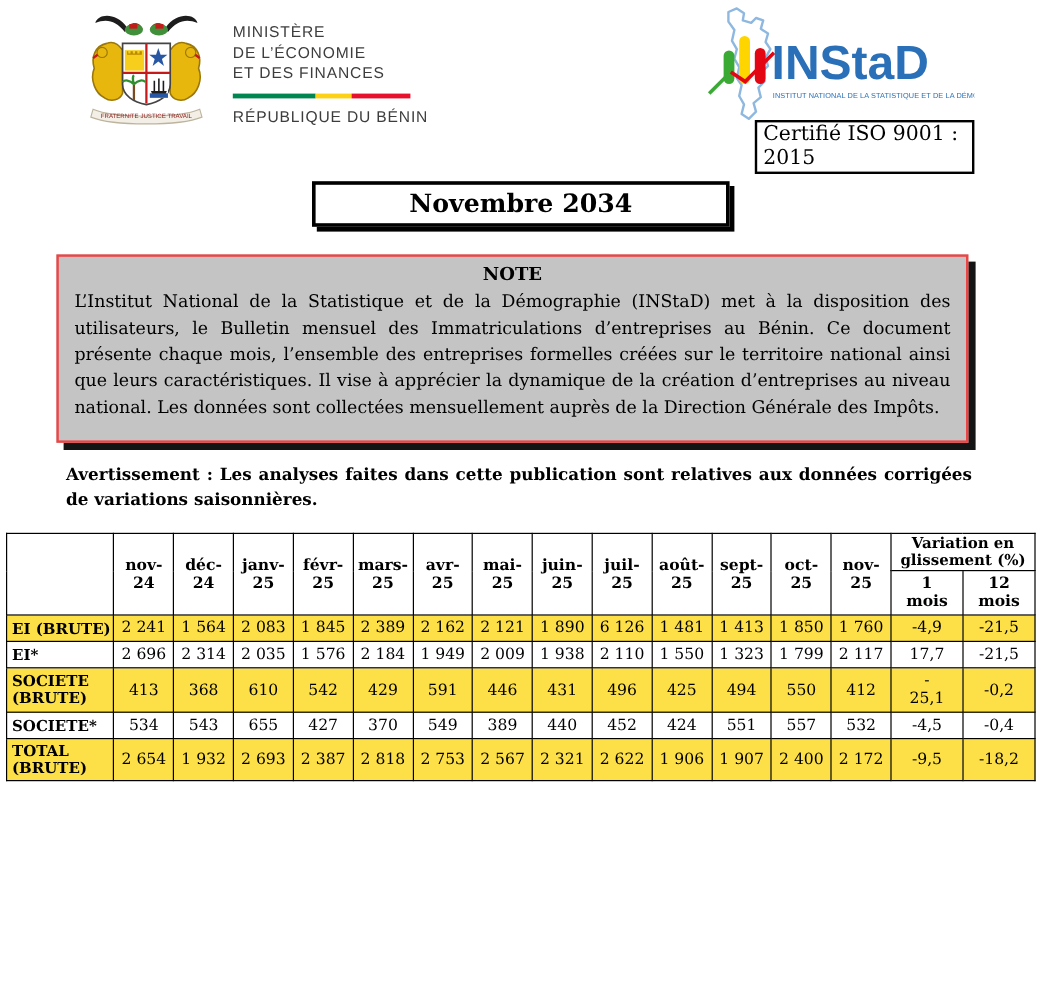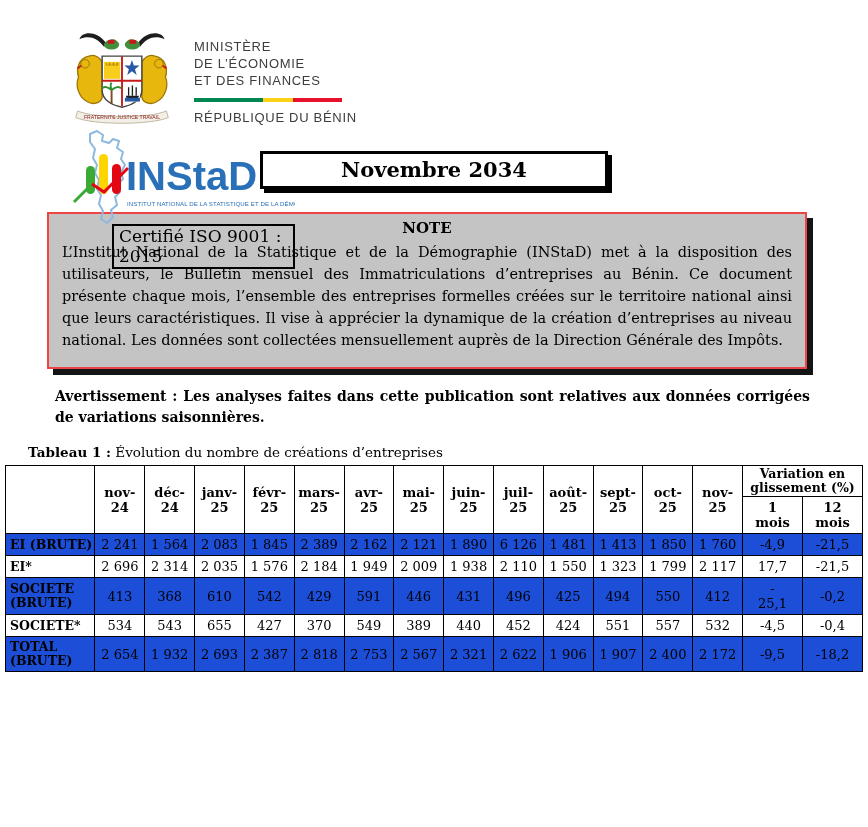--- a/index.html
+++ b/index.html
@@ -6,21 +6,21 @@
   html,body { margin:0; padding:0; }
   body {
     width:868px; height:827px;
     background:#ffffff; color:#000;
     font-family:"DejaVu Serif", serif;
     overflow:hidden;
   }
   .page { position:relative; width:868px; height:827px; }
 
   
-  .header { display:flex; justify-content:space-between; align-items:flex-start; padding:24px 56px 0 70px; height:132px;flex-direction:column; }
+  .header { display:flex; justify-content:space-between; align-items:flex-start; padding:4px 56px 0 70px; height:132px; }
   .gov-block { display:flex; gap:20px; }
   .coat svg { display:block; }
   .ministry-text { padding-top:14px; font-family:"Liberation Sans", sans-serif; color:#3d3d3d; }
   .ministry-lines div { font-size:13px; letter-spacing:.7px; line-height:17px; }
   .tricolor { width:148px; height:4px; margin:9px 0 8px; display:flex; }
   .tricolor .g { flex:7; }
   .tricolor .y { flex:3; }
   .tricolor .r { flex:5; }
   .republic { font-size:13px; letter-spacing:.7px; }
 
@@ -48,21 +48,21 @@
   .table-caption b { font-weight:bold; }
   table { border-collapse:collapse; table-layout:fixed; width:858px; margin-left:5px; font-size:13px; }
   th, td { border:1px solid #000; text-align:center; vertical-align:middle;
            padding:3px 1px; white-space:pre-line; line-height:15px; }
   thead th { font-weight:bold; }
   th.corner { width:88px; }
   th.month { width:49px; }
   th.varhead { width:118px; font-size:12.5px; line-height:14px; padding:1px; }
   th.subcol { font-size:13px; }
   th.rowlabel { text-align:left; padding-left:4px; font-size:12.5px; font-weight:bold; line-height:14px; }
-  tr.shaded th, tr.shaded td { background:#1d4ed8; }
+  tr.shaded th, tr.shaded td { background:#fde047; }
 </style>
 </head>
 <body>
 
 <div class="page">
 
   <div class="header">
     <div class="gov-block">
       <div class="coat">
         <svg width="104" height="104" viewBox="0 0 110 110">
@@ -141,23 +141,20 @@
 
   <div class="date-box">Novembre 2034</div>
 
   <div class="note-box">
     <div class="note-title">NOTE</div>
     <div class="note-text">L’Institut National de la Statistique et de la Démographie (INStaD) met à la disposition des utilisateurs, le Bulletin mensuel des Immatriculations d’entreprises au Bénin. Ce document présente chaque mois, l’ensemble des entreprises formelles créées sur le territoire national ainsi que leurs caractéristiques. Il vise à apprécier la dynamique de la création d’entreprises au niveau national. Les données sont collectées mensuellement auprès de la Direction Générale des Impôts.</div>
   </div>
 
   <div class="warning">Avertissement : Les analyses faites dans cette publication sont relatives aux données corrigées de variations saisonnières.</div>
 
-  <div class="table-caption">
-    <b>Tableau 1 :</b><span> Évolution du nombre de créations d’entreprises</span>
-  </div>
 
   <table>
     <thead>
         <tr>
           <th class="corner" rowspan="2"></th>
           <th class="month" rowspan="2">nov-
 24</th>
           <th class="month" rowspan="2">déc-
 24</th>
           <th class="month" rowspan="2">janv-

